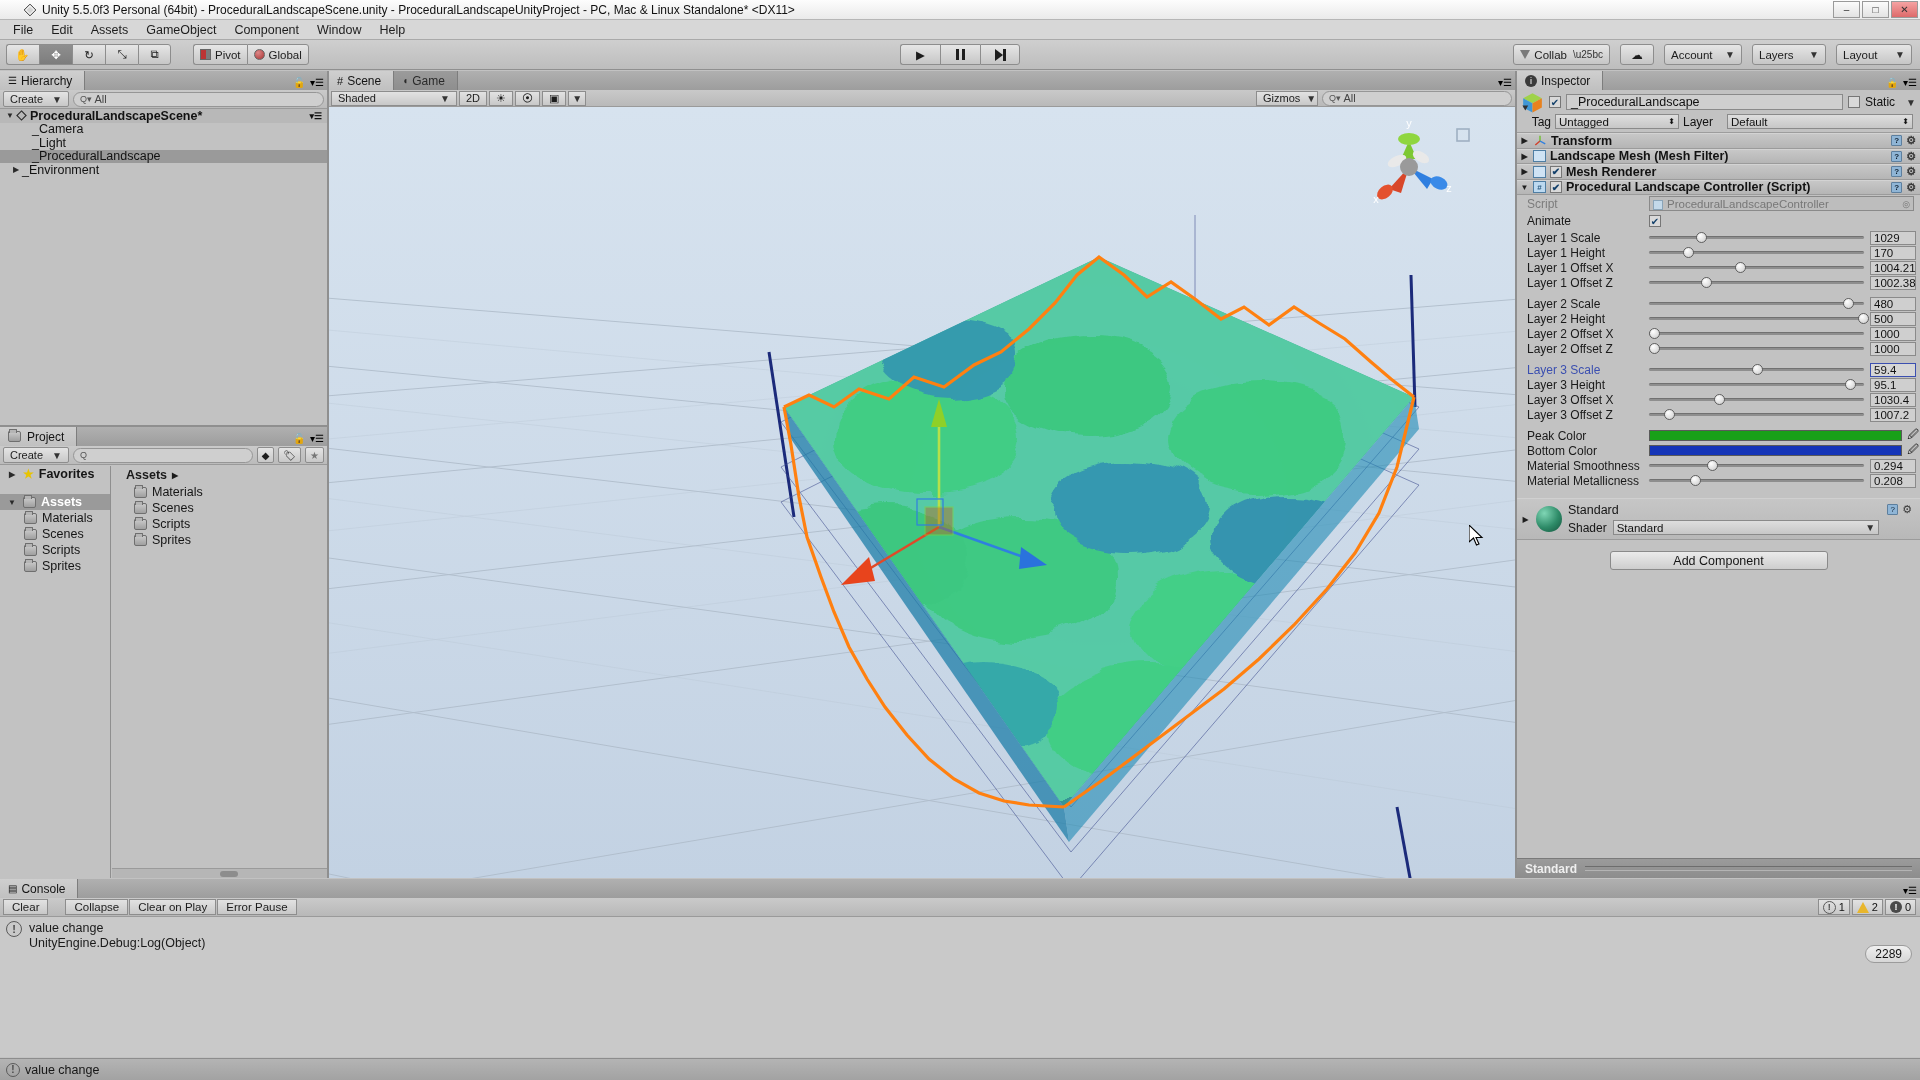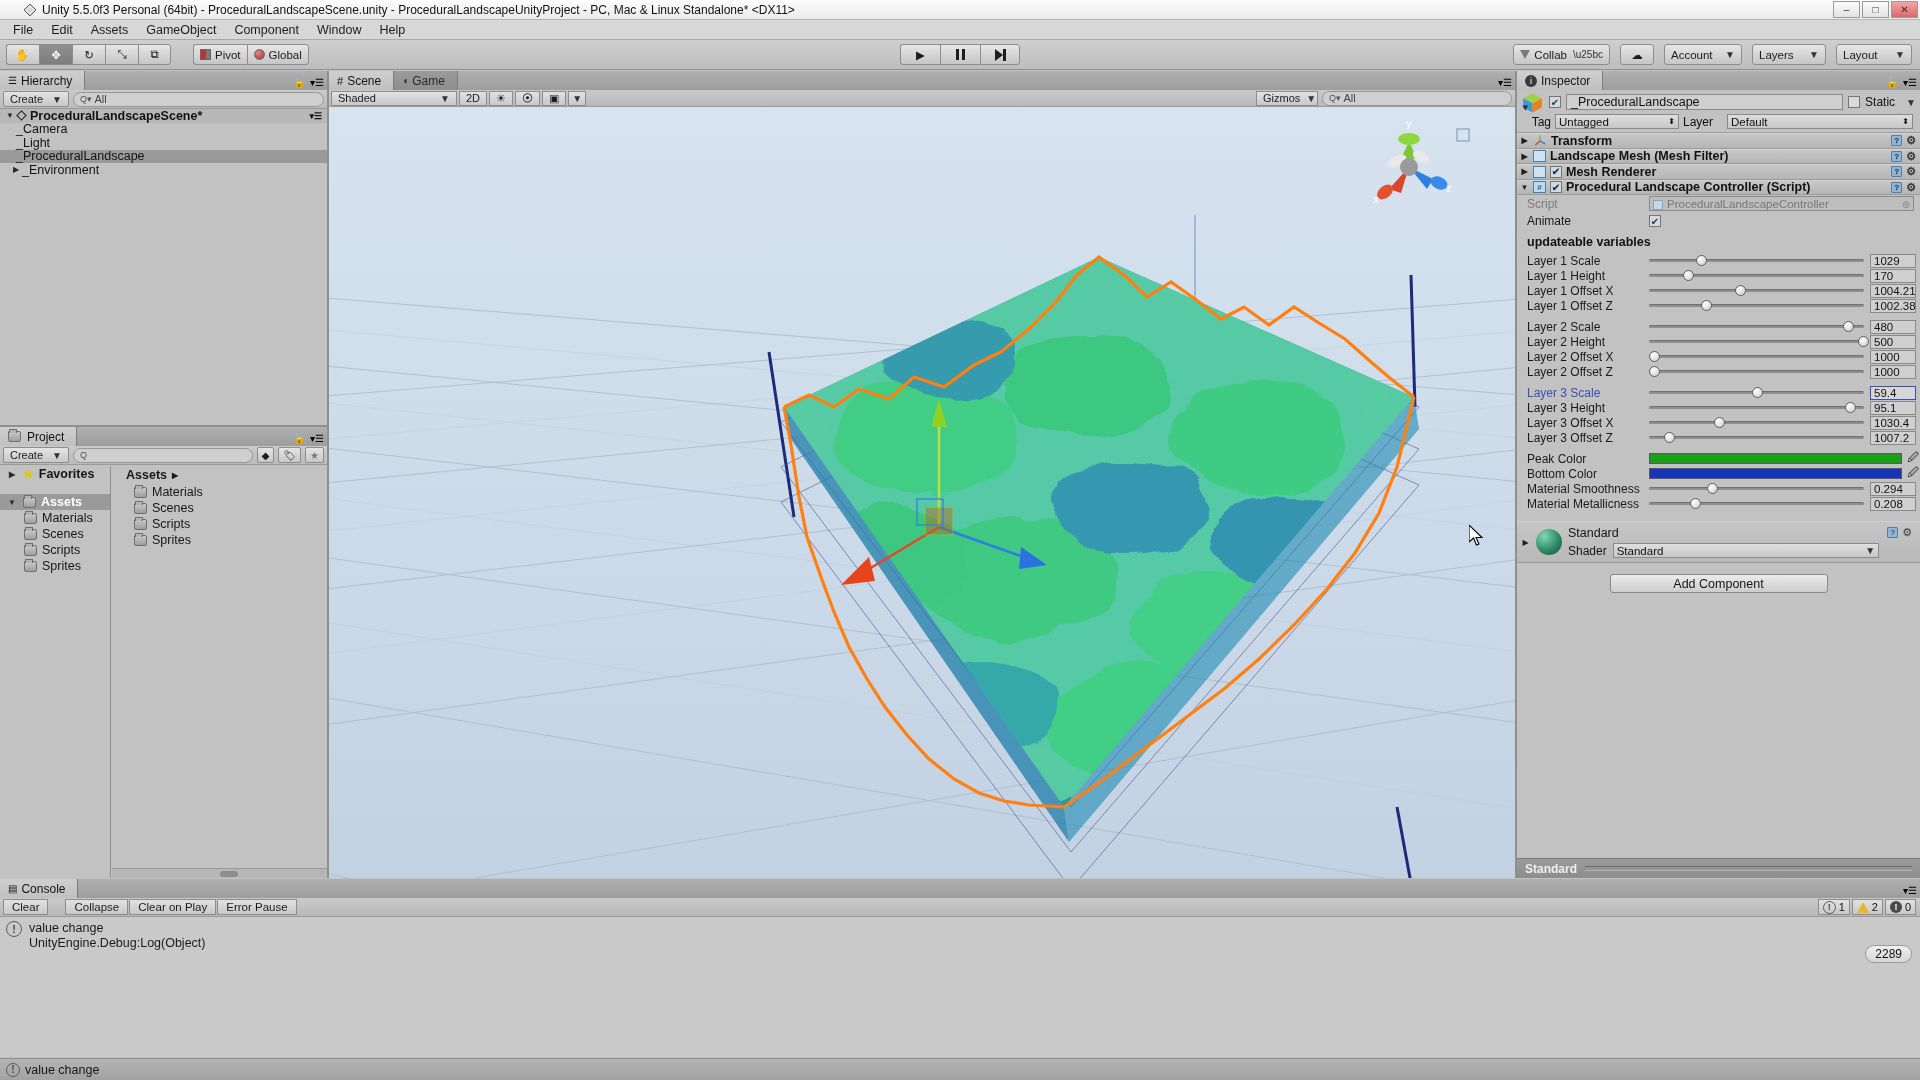--- a/index.html
+++ b/index.html
@@ -90,21 +90,21 @@
     font-size: 11px; color: #444;
   }
   .searchfield .mag { font-size: 9px; margin-right: 3px; color: #555; }
 
   
   .tree { font-size: 12.5px; color: #121212; }
   .trow { height: 13.5px; display: flex; align-items: center; padding-left: 4px; white-space: nowrap; }
   .trow.selected { background: #9a9a9a; }
   .trow.scene { background: #b8b8b8; font-weight: bold; }
   .arrow { width: 12px; font-size: 8px; color: #2a2a2a; flex: none; text-align: center; }
-  .indent1 { padding-left: 16px; }
+  .indent1 { padding-left: 32px; }
 
   
   .proj-left { position: absolute; left: 0; top: 19px; bottom: 0; width: 111px; background: #c2c2c2; border-right: 1px solid #8f8f8f; }
   .proj-right { position: absolute; left: 112px; top: 19px; bottom: 0; right: 0; background: #c2c2c2; }
   .crumb { height: 18px; display: flex; align-items: center; padding-left: 14px; font-weight: bold; font-size: 12.5px; color: #1a1a1a; gap: 5px; }
   .folder-ico {
     width: 13px; height: 11px; flex: none; position: relative;
     background: linear-gradient(#c9c9c9,#9f9f9f); border: 1px solid #6f6f6f; border-radius: 1px 2px 2px 2px;
   }
   .folder-ico::before { content:''; position:absolute; left:0; top:-3px; width:6px; height:3px; background:#b5b5b5; border:1px solid #6f6f6f; border-bottom:none; border-radius:1px 1px 0 0; }
@@ -705,21 +705,20 @@
           </span>
           <span style="font-size:9px;">◎</span>
         </div>
       </div>
 
       <div class="field-row" style="height:18px;">
         <span class="lbl">Animate</span>
         <span class="cbx">✔</span>
       </div>
 
-      <div class="section-title">updateable variables</div>
 
       <div class="field-row">
         <span class="lbl">Layer 1 Scale</span>
         <span class="slider">
             <span class="track"></span>
             <span class="knob" style="left:22%;"></span>
           </span>
         <span class="valbox">1029</span>
       </div>
       <div class="field-row">

